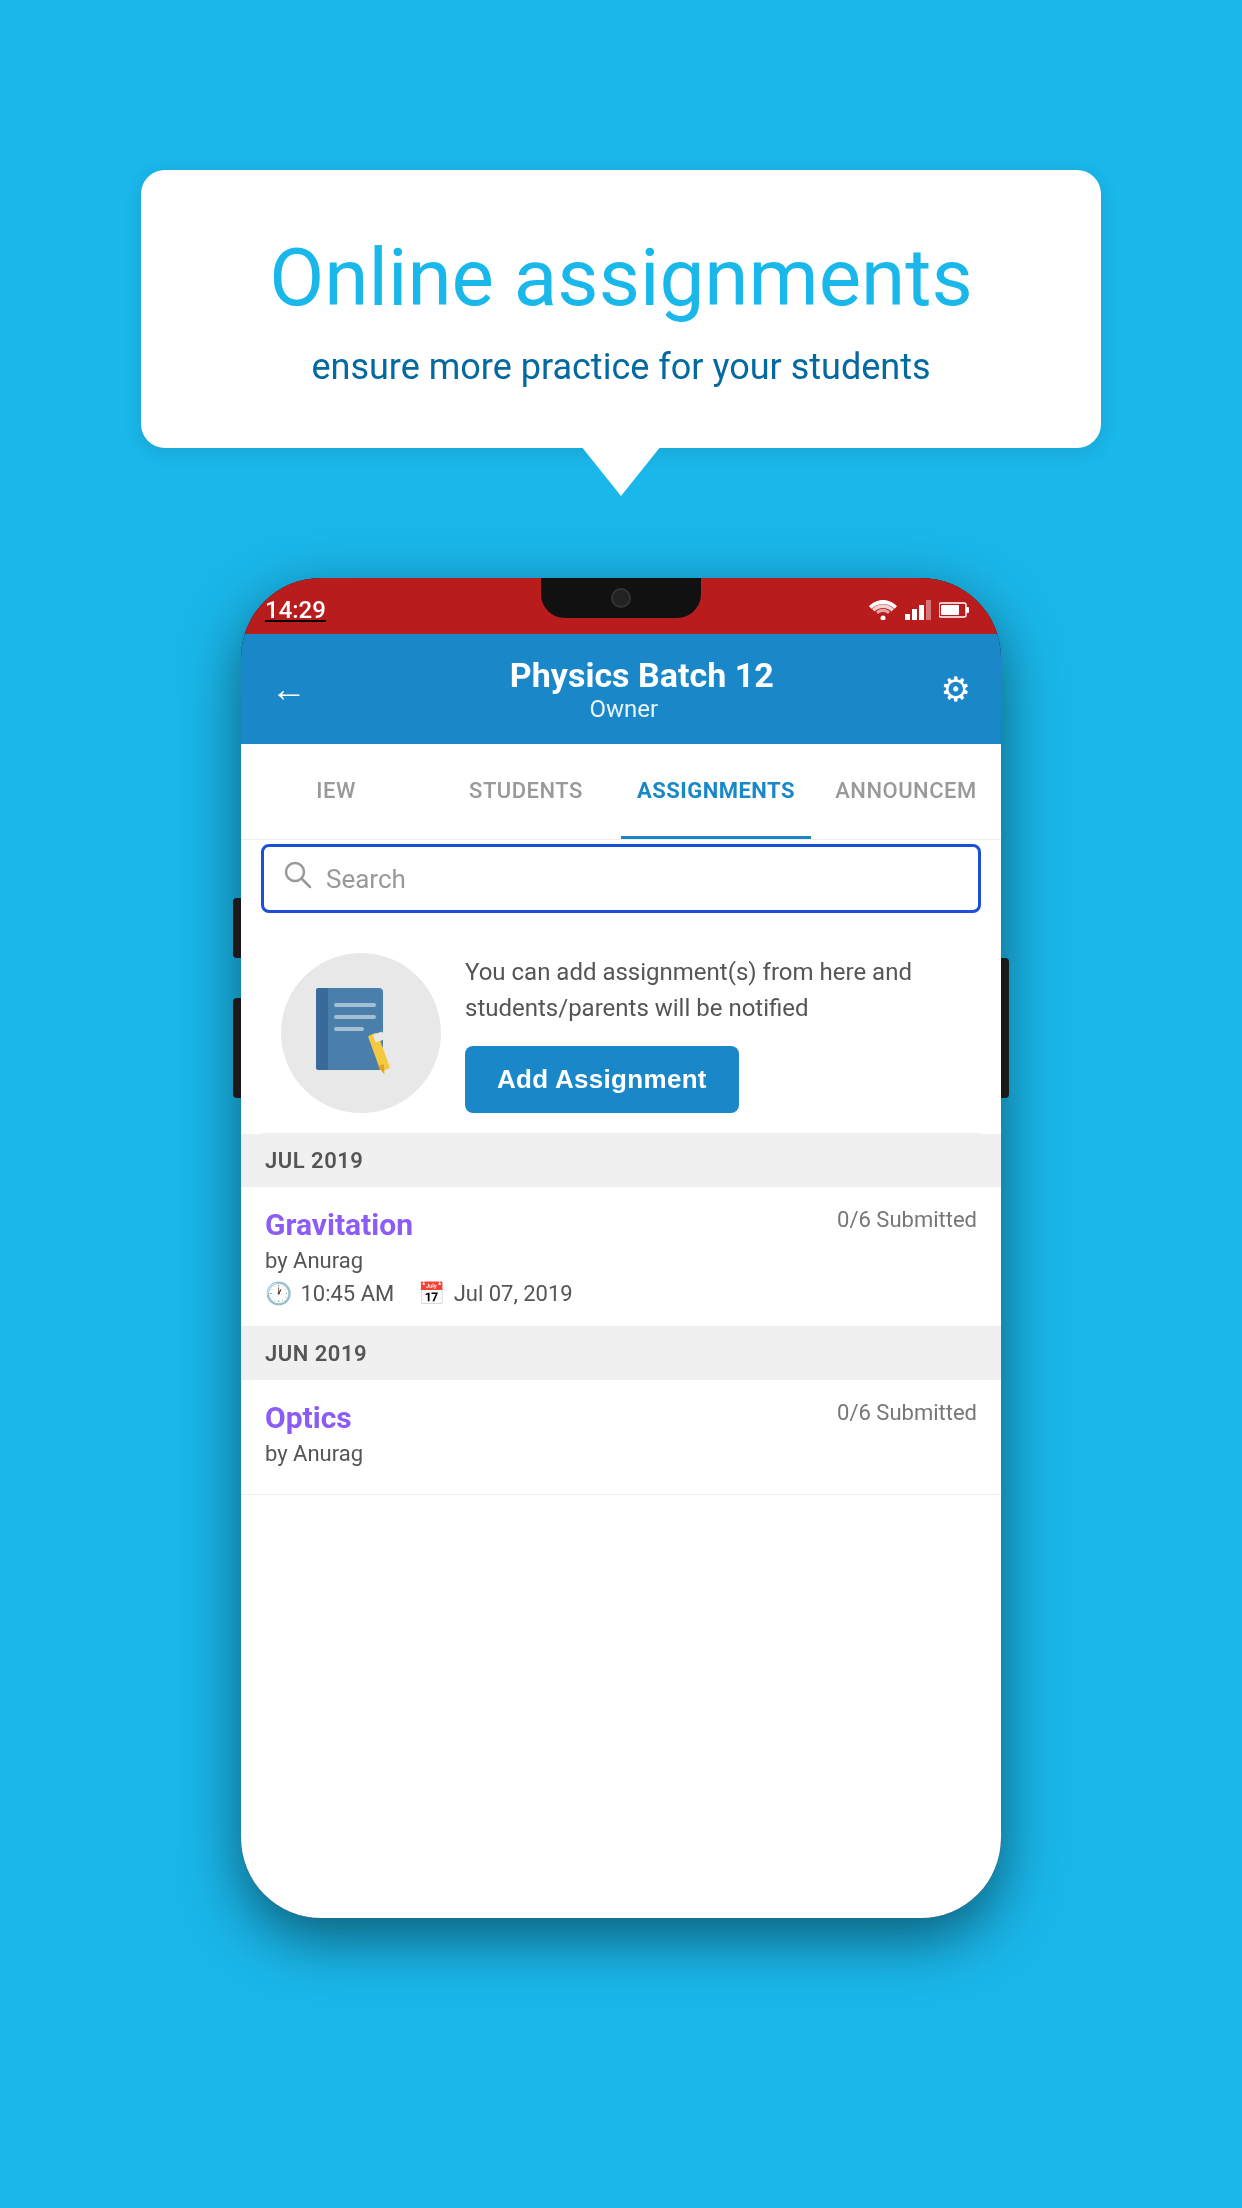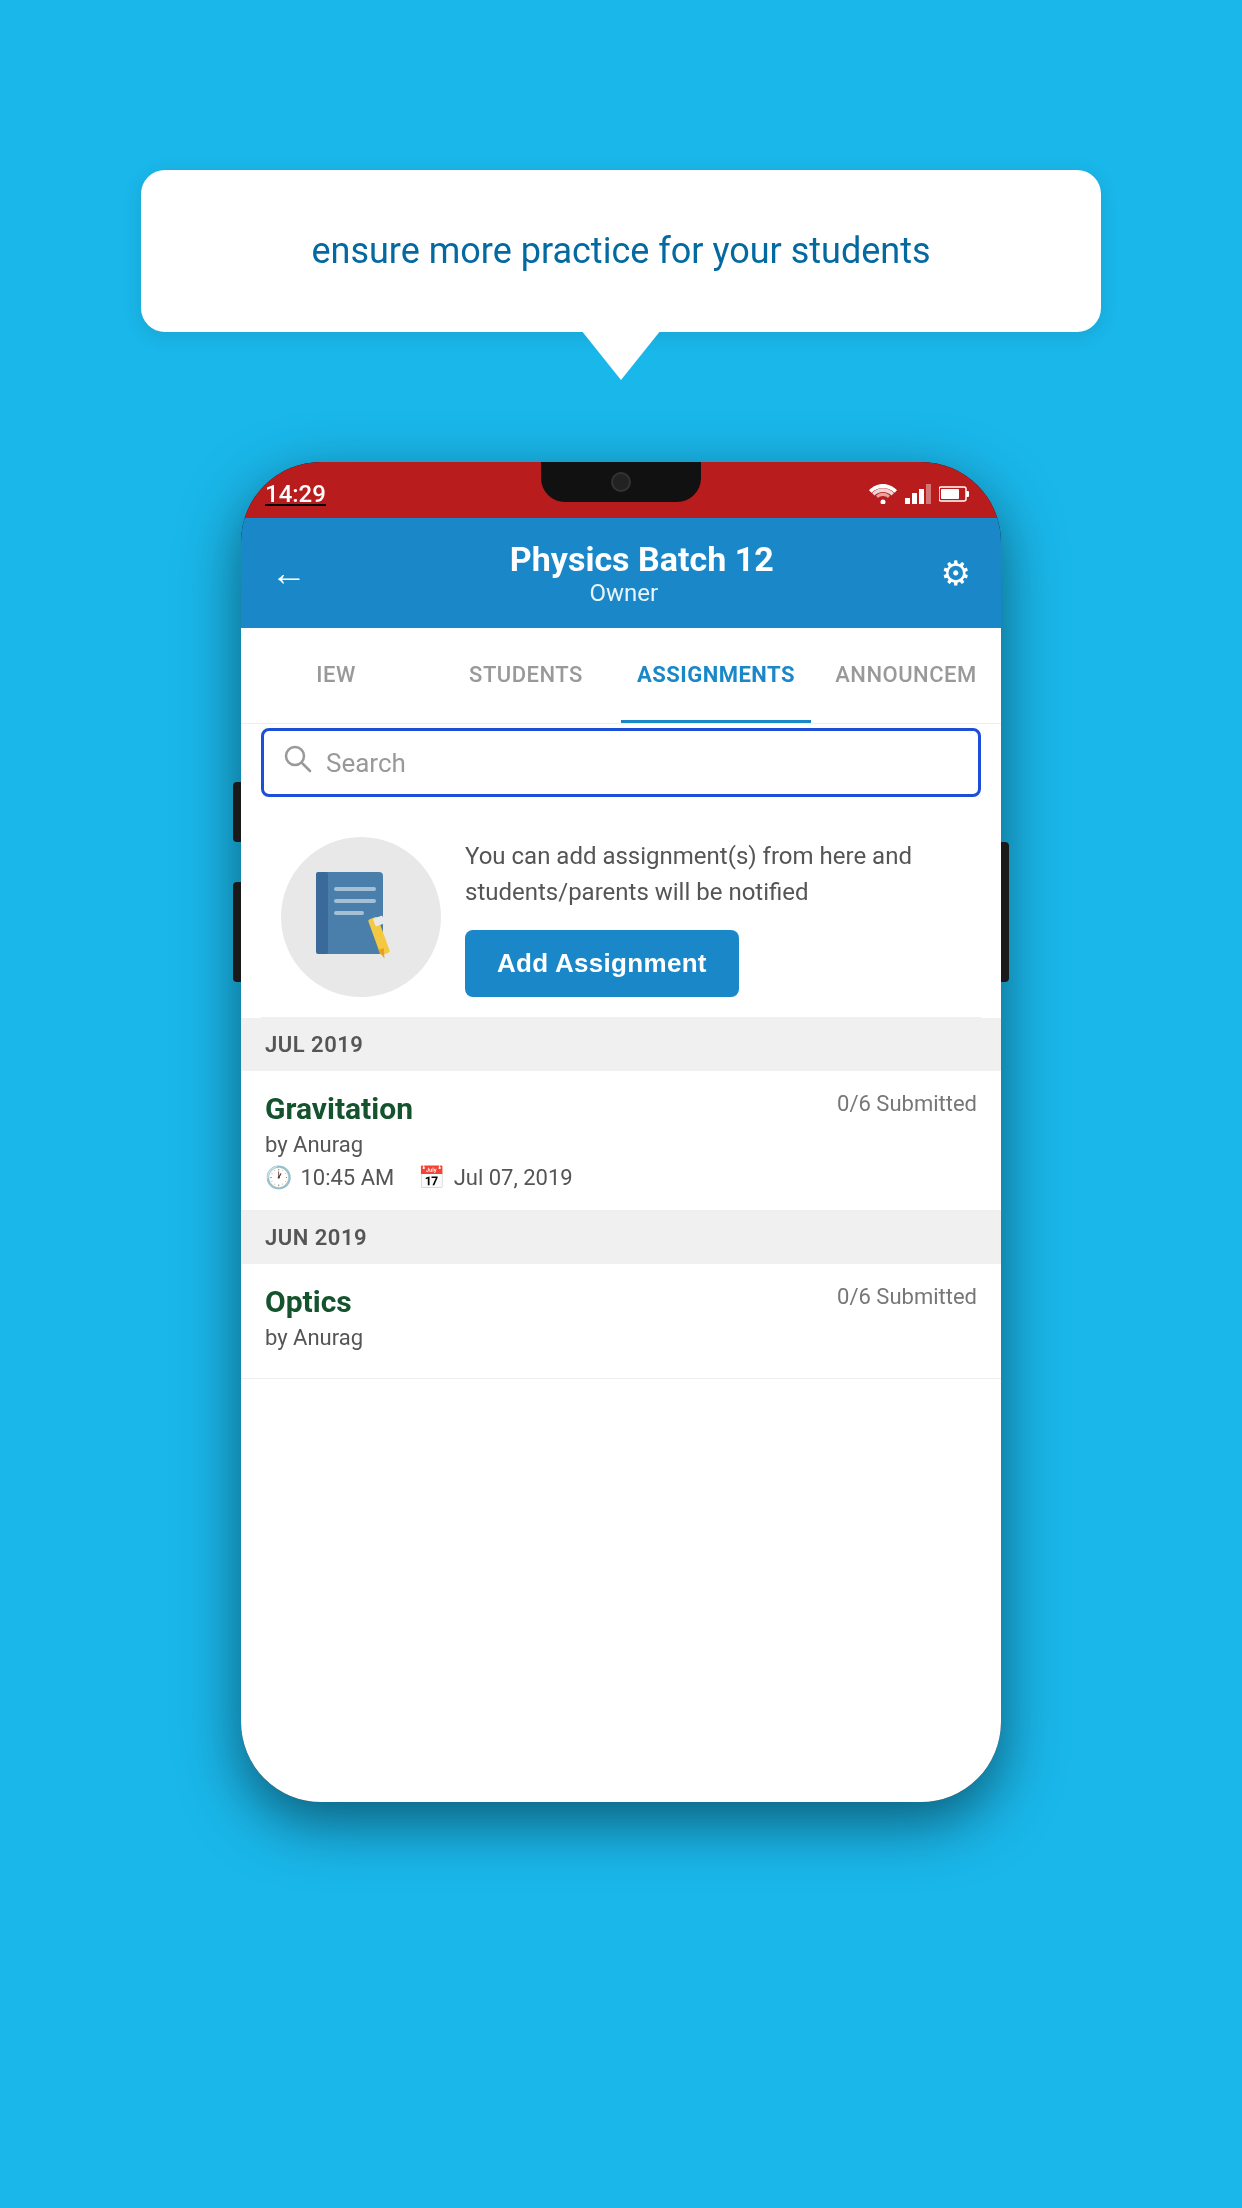--- a/index.html
+++ b/index.html
@@ -305,21 +305,21 @@
     .assignment-row1 {
       display: flex;
       justify-content: space-between;
       align-items: flex-start;
       margin-bottom: 6px;
     }
 
     .assignment-name {
       font-size: 30px;
       font-weight: 700;
-      color: #14532d;
+      color: #8b5cf6;
     }
 
     .assignment-submitted {
       font-size: 22px;
       color: #777;
     }
 
     .assignment-by {
       font-size: 22px;
       color: #555;
@@ -373,20 +373,21 @@
       width: 8px;
       height: 140px;
       background: #222;
       border-radius: 0 4px 4px 0;
     }
   </style>
 </head>
 <body>
 
 <div class="speech-bubble">
+  <div class="speech-bubble-title">Online assignments</div>
   <div class="speech-bubble-subtitle">ensure more practice for your students</div>
 </div>
 
 <div class="phone-wrapper">
 
   <div class="phone-side-btn-left"></div>
   <div class="phone-side-btn-left2"></div>
   <div class="phone-side-btn-right"></div>
 
   <div class="phone-frame">

